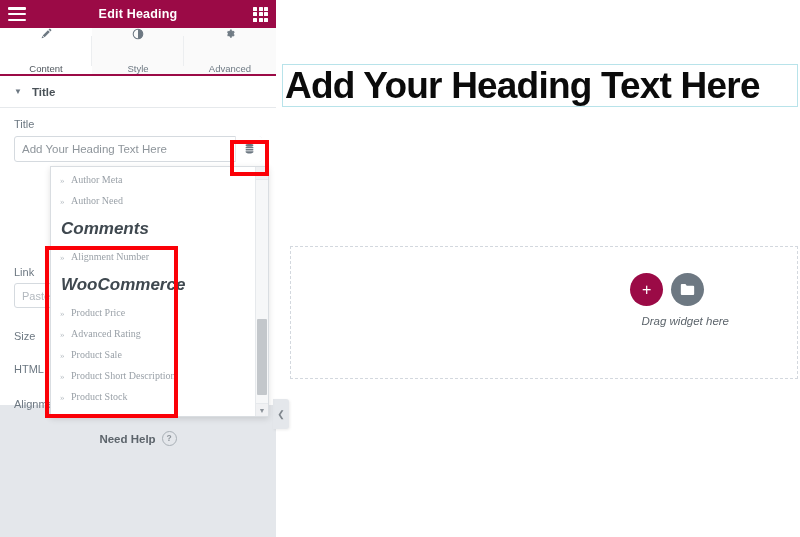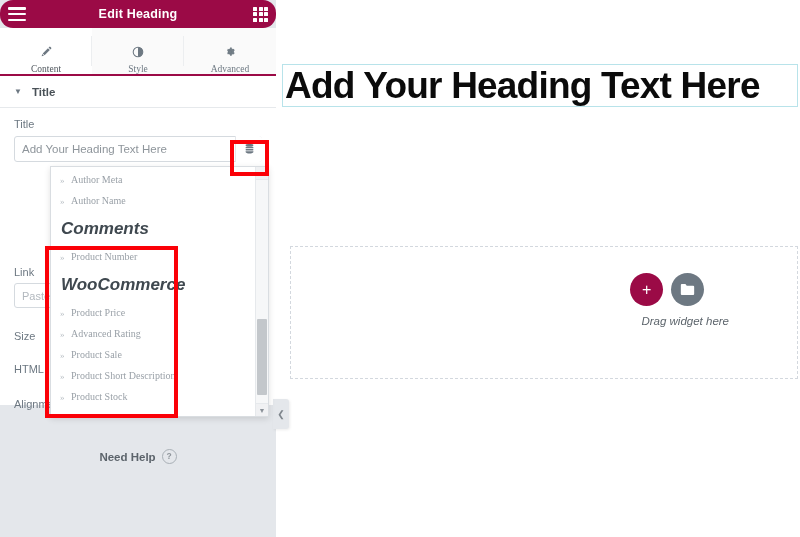--- a/index.html
+++ b/index.html
@@ -28,21 +28,20 @@
   .panel-header {
     position: relative;
     height: 28px;
     background: #9b0a46;
     color: #ffffff;
     display: flex;
     align-items: center;
     justify-content: space-between;
     padding: 0 8px;
     box-sizing: border-box;
-    border-radius: 13px;
   }
   .panel-header .title {
     position: absolute;
     left: 0; right: 0;
     text-align: center;
     font-size: 12.5px;
     font-weight: bold;
     letter-spacing: .2px;
     pointer-events: none;
   }
@@ -68,26 +67,25 @@
   
   .tabs {
     display: flex;
     height: 46px;
     background: #ffffff;
     border-bottom: 2px solid #9b0a46;
   }
   .tab {
     flex: 1;
     display: flex; flex-direction: column;
-    align-items: center; justify-content: flex-end;
+    align-items: center; justify-content: space-between;
     gap: 4px;
     cursor: pointer;
     position: relative;
     background: #ffffff;
-    font-family: Liberation Serif, serif;
   }
   .tab.inactive { background: #fafafa; }
   .tab-label { font-size: 9.5px; color: #6d7882; }
   .tab.active .tab-label { color: #50575e; }
   .tab-icon { font-size: 12px; color: #6d7882; line-height: 1; }
   .tab.active::after {
     content:''; position:absolute; left:0; right:0; bottom:-2px;
     height: 2px; background: #9b0a46;
   }
   .tab-sep { position:absolute; right:0; top:8px; bottom:8px; width:1px; background:#eceef0; }
@@ -211,21 +209,20 @@
   .redbox { position:absolute; border: 4px solid #fb0007; box-sizing:border-box; z-index: 60; pointer-events:none; }
   #redbox-dyn { left: 230px; top: 140px; width: 39px; height: 36px; }
   #redbox-woo { left: 45px; top: 246px; width: 133px; height: 172px; }
 
   
   .need-help {
     position:absolute; left:0; right:0; top: 431px;
     display:flex; align-items:center; justify-content:center; gap:6px;
     font-size: 11.5px; font-weight: bold; color: #5c646b;
     cursor:pointer;
-    margin-top:18px;
   }
   .qmark {
     width: 13px; height: 13px; border-radius: 50%;
     border: 1px solid #a9b0b6; color:#8d949a;
     font-size: 8.5px; font-weight: bold;
     display:flex; align-items:center; justify-content:center;
     line-height:1;
   }
 
   
@@ -386,26 +383,26 @@
     </div>
 
   </div>
 
   <div class="dropdown">
     <div class="dd-scroll">
       <div class="dd-list">
 
         <div>
           <div class="dd-item">Author Meta</div>
-          <div class="dd-item">Author Name</div>
+          <div class="dd-item">Author Need</div>
         </div>
 
         <div>
           <div class="dd-group">Comments</div>
-          <div class="dd-item">Product Number</div>
+          <div class="dd-item">Alignment Number</div>
         </div>
 
         <div>
           <div class="dd-group">WooCommerce</div>
           <div class="dd-item">Product Price</div>
           <div class="dd-item">Advanced Rating</div>
           <div class="dd-item">Product Sale</div>
           <div class="dd-item">Product Short Description</div>
           <div class="dd-item">Product Stock</div>
 

